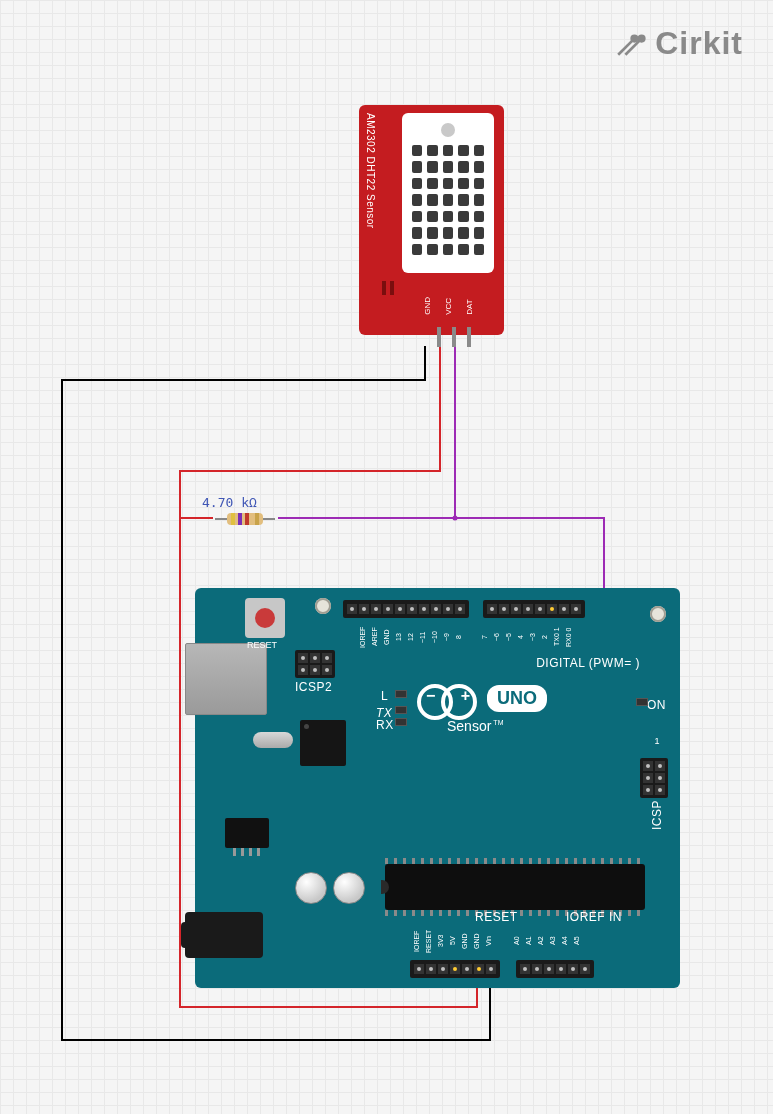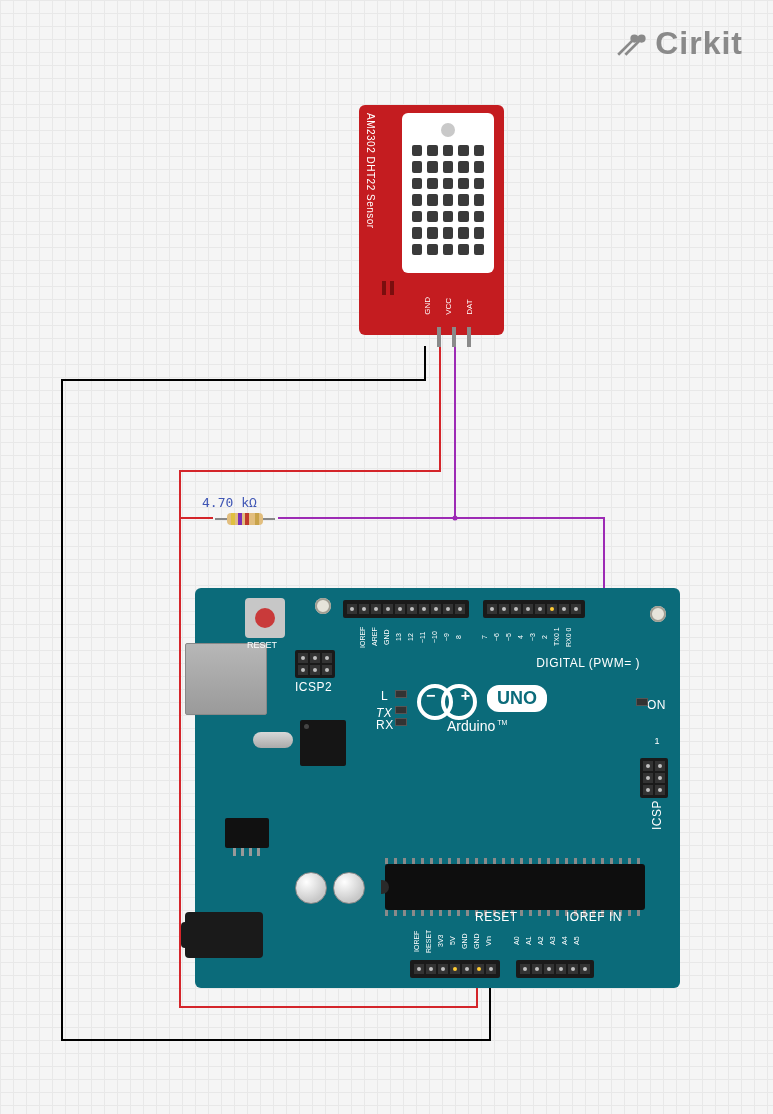--- a/index.html
+++ b/index.html
@@ -670,21 +670,21 @@
   <div class="led-box led-on"></div>
 
   <div class="arduino-logo">
     <div class="infinity">
       <span class="minus">−</span>
         <span class="plus">+</span>
     </div>
     <div class="uno-badge">UNO</div>
   </div>
   <div class="arduino-text">
-    <span>Arduino</span><span class="tm">TM</span>
+    <span>Sensor</span><span class="tm">TM</span>
   </div>
 
   <div class="chip"></div>
   <div class="xtal"></div>
   <div class="long-chip">
       <div class="notch"></div>
     </div>
   <div class="cap cap1"></div>
   <div class="cap cap2"></div>
   <div class="vr-reg"></div>

